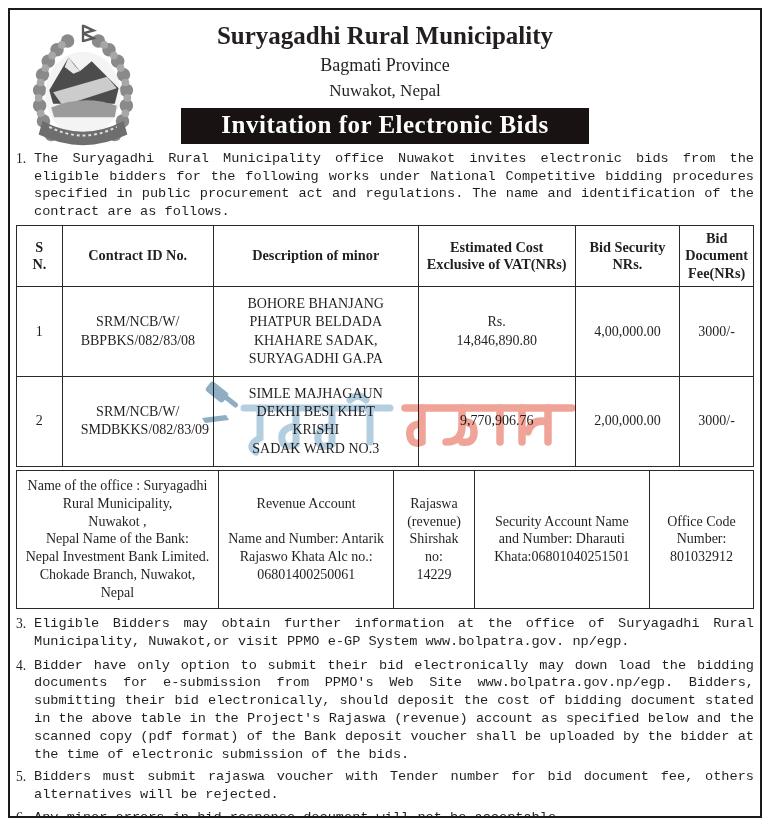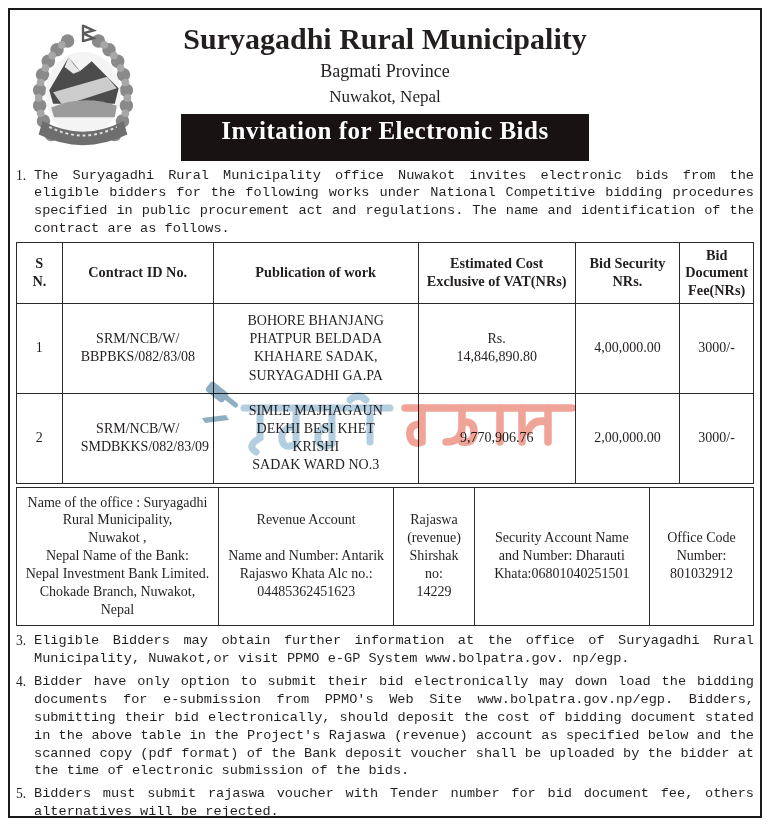--- a/index.html
+++ b/index.html
@@ -5,26 +5,26 @@
   * { margin:0; padding:0; box-sizing:border-box; }
   html,body { background:#ffffff; }
   body { font-family:"Liberation Serif", serif; color:#231f1f; }
   .page { position:relative; width:770px; height:826px; background:#fff; overflow:hidden; }
   .doc { position:absolute; left:8px; top:8px; right:8px; bottom:8px;
          border:2.5px solid #1c1a19; padding:4px 6px 4px 6px; overflow:hidden; }
 
   
   .header { position:relative; text-align:center; padding-top:8px; }
   .emblem { position:absolute; left:14px; top:6px; width:106px; height:152px; }
-  .org-name   { font-size:30px; font-weight:bold; line-height:1.15; }
+  .org-name   { font-size:25px; font-weight:bold; line-height:1.15; }
   .office-name{ font-size:29px; font-weight:bold; line-height:1.15; margin-top:2px; }
   .province   { font-size:18px; margin-top:4px; }
   .location   { font-size:17px; margin-top:5px; }
   .banner { display:inline-block; margin-top:7px; background:#181312; color:#ffffff;
-            font-size:25px; font-weight:bold; padding:3px 40px 16px 40px; letter-spacing:.5px; }
+            font-size:25px; font-weight:bold; padding:3px 40px 5px 40px; letter-spacing:.5px; }
   .dates { text-align:center; margin-top:7px; font-size:14px; line-height:1.34; }
 
   
   .note { display:flex; font-size:13.6px; line-height:1.31; margin-top:6px; }
   .note .num { flex:0 0 18px; }
   .note .txt { flex:1; text-align:justify;font-family:Liberation Mono, monospace; }
   .note.tight { margin-top:5px; }
 
   
   table { width:100%; border-collapse:collapse; table-layout:fixed; }
@@ -119,21 +119,21 @@
           <col style="width:27.8%">
         <col style="width:21.3%">
           <col style="width:14.2%">
           <col style="width:10%">
       </colgroup>
       <thead>
         <tr>
           <th>S
 N.</th>
           <th>Contract ID No.</th>
-          <th>Publication of work</th>
+          <th>Description of minor</th>
           <th>Estimated Cost
 Exclusive of VAT(NRs)</th>
           <th>Bid Security
 NRs.</th>
           <th>Bid
 Document
 Fee(NRs)</th>
         </tr>
       </thead>
       <tbody>
@@ -178,21 +178,21 @@
 Rural Municipality,
 Nuwakot ,
 Nepal Name of the Bank:
 Nepal Investment Bank Limited.
 Chokade Branch, Nuwakot,
 Nepal</td>
           <td>Revenue Account
 
 Name and Number: Antarik
 Rajaswo Khata Alc no.:
-04485362451623</td>
+06801400250061</td>
           <td>Rajaswa
 (revenue)
 Shirshak
 no:
 14229</td>
           <td>Security Account Name
 and Number: Dharauti
 Khata:06801040251501</td>
           <td>Office Code
 Number:

